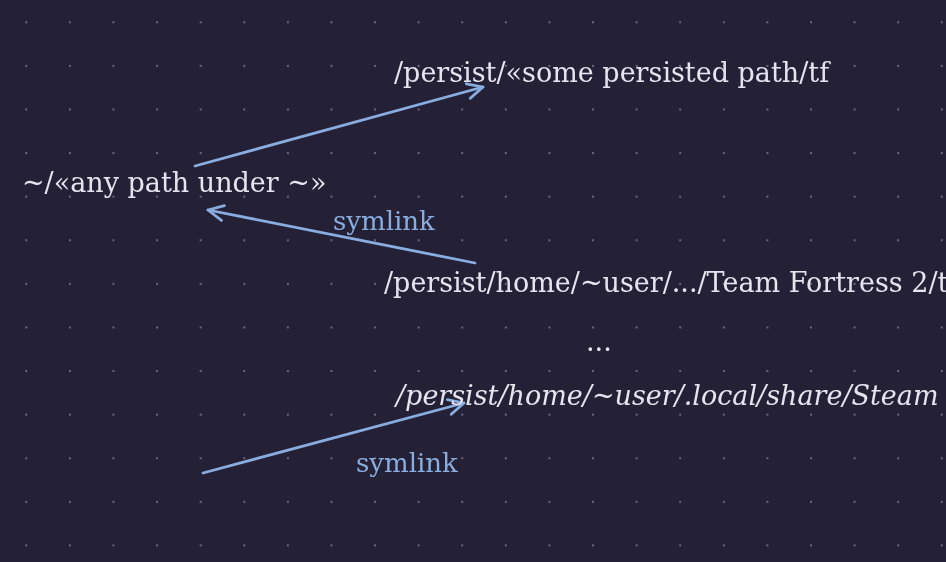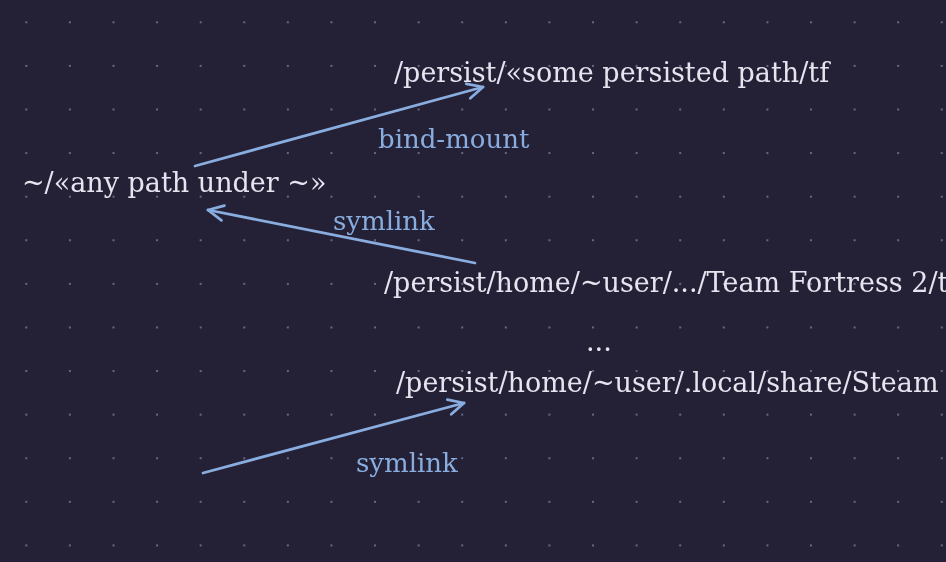--- a/index.html
+++ b/index.html
@@ -56,22 +56,21 @@
     </svg>
 
   <div class="node" style="left: 394px; top: 58px;">/persist/«some persisted path/tf</div>
 
   <div class="node" style="left: 22px; top: 168px;">~/«any path under ~»</div>
 
   <div class="node" style="left: 384px; top: 268px;">/persist/home/~user/.../Team Fortress 2/tf</div>
 
   <div class="node" style="left: 586px; top: 327px;">...</div>
 
-  <div class="node" style="left: 396px; top: 368px;">/persist/home/~user/.local/share/Steam</div>
+  <div class="node" style="left: 396px; top: 381px; font-style: italic;">/persist/home/~user/.local/share/Steam</div>
 
 
-  <div class="edge-label" style="left: 378px; top: 125px;">bind-mount</div>
 
   <div class="edge-label" style="left: 333px; top: 207px;">symlink</div>
 
   <div class="edge-label" style="left: 356px; top: 449px;">symlink</div>
 
 </div>
 
 </body></html>

